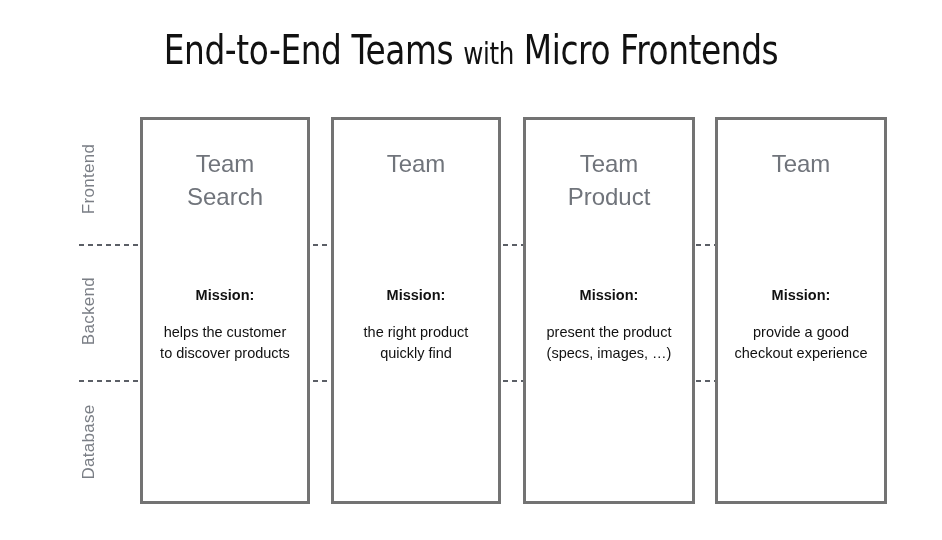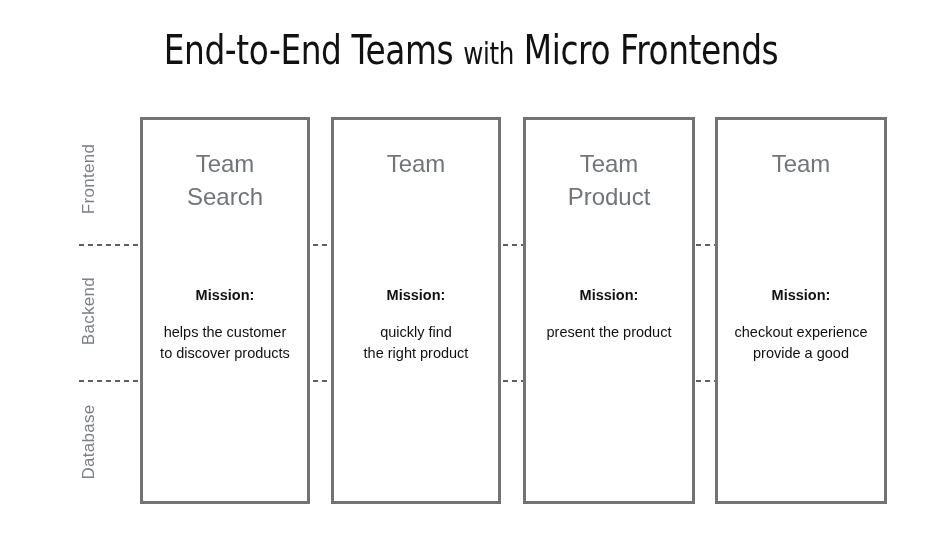--- a/index.html
+++ b/index.html
@@ -169,40 +169,41 @@
       <span class="mission-line">to discover products</span>
     </div>
   </div>
 
   <div class="team-box" style="left:331px;width:170px;">
     <div class="team-name">
       <div>Team</div>
     </div>
     <div class="mission">
       <span class="mission-title">Mission:</span>
+      <span class="mission-line">the right product</span>
       <span class="mission-line">quickly find</span>
-      <span class="mission-line">the right product</span>
     </div>
   </div>
 
   <div class="team-box" style="left:523px;width:172px;">
     <div class="team-name">
       <div>Team</div>
       <div>Product</div>
     </div>
     <div class="mission">
       <span class="mission-title">Mission:</span>
       <span class="mission-line">present the product</span>
+      <span class="mission-line">(specs, images, …)</span>
     </div>
   </div>
 
   <div class="team-box" style="left:715px;width:172px;">
     <div class="team-name">
       <div>Team</div>
     </div>
     <div class="mission">
       <span class="mission-title">Mission:</span>
+      <span class="mission-line">provide a good</span>
       <span class="mission-line">checkout experience</span>
-      <span class="mission-line">provide a good</span>
     </div>
   </div>
 
 </div>
 
 </body></html>

